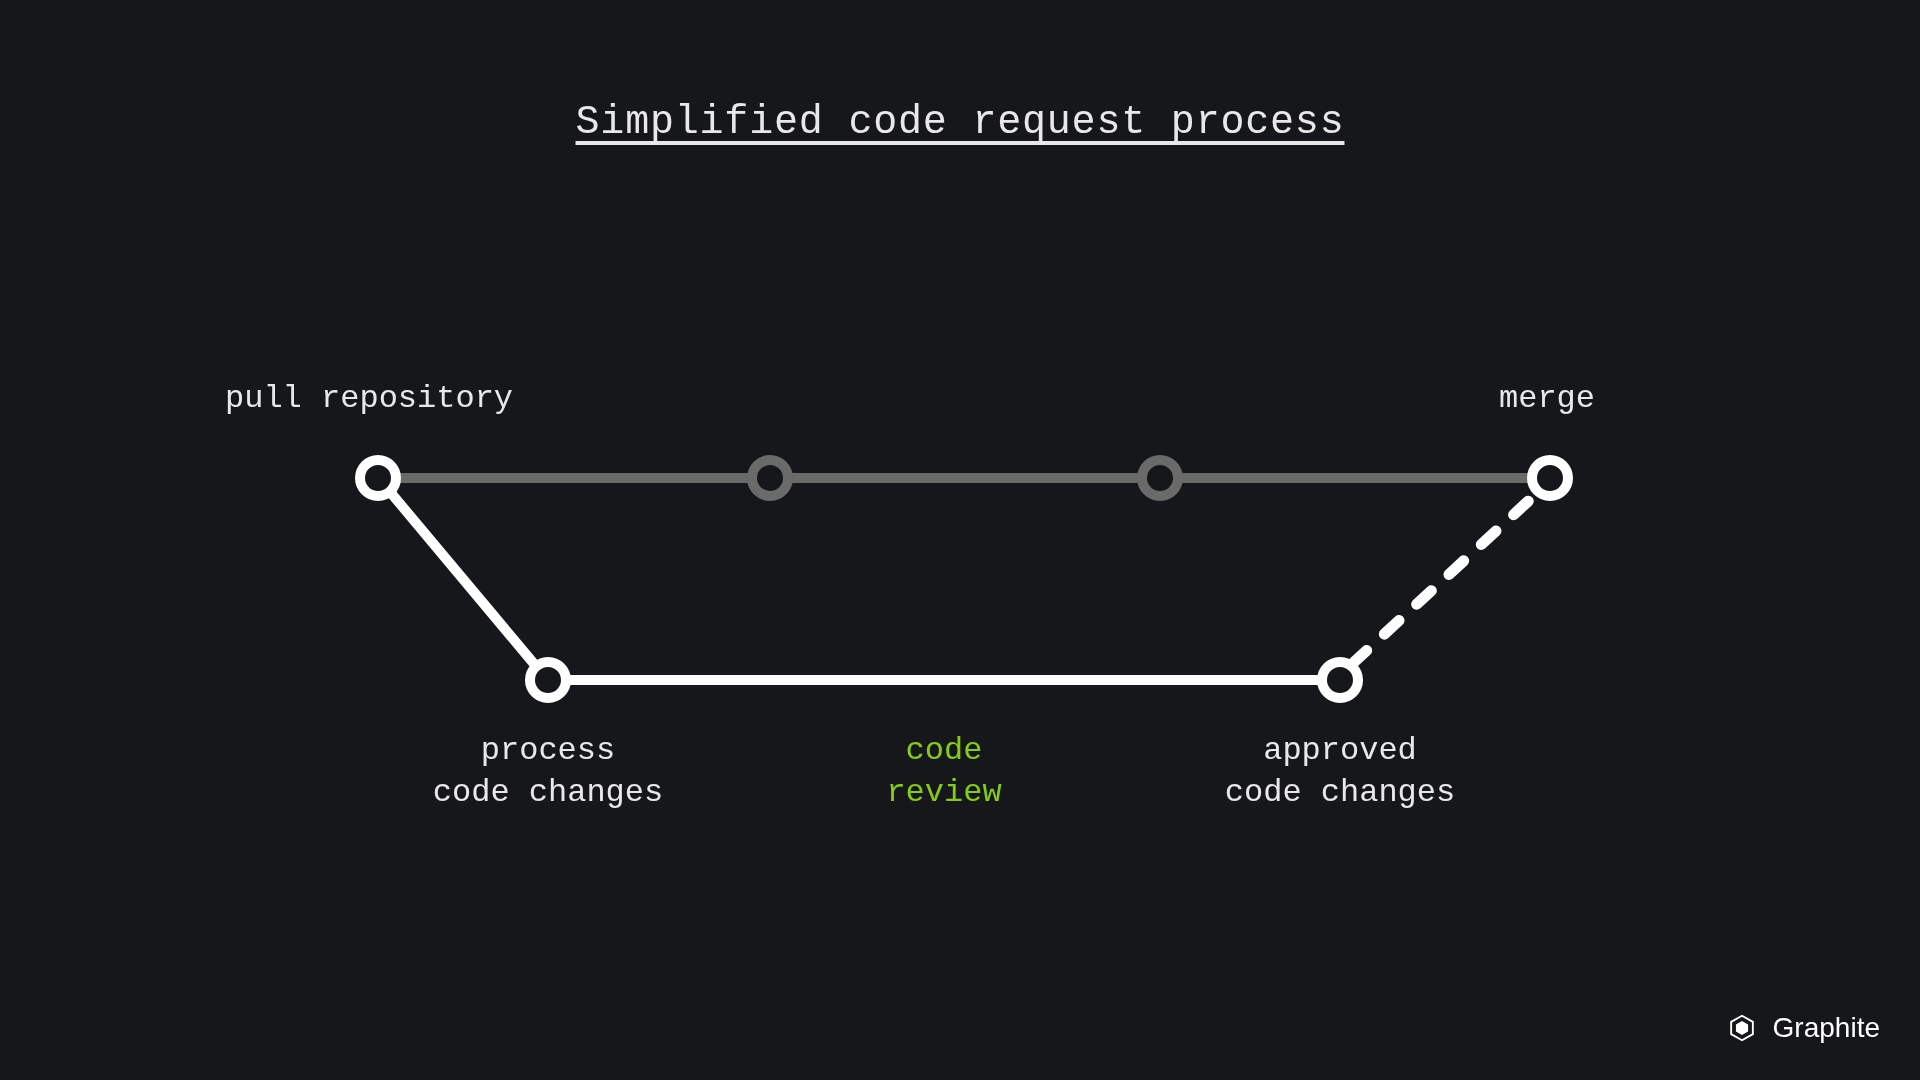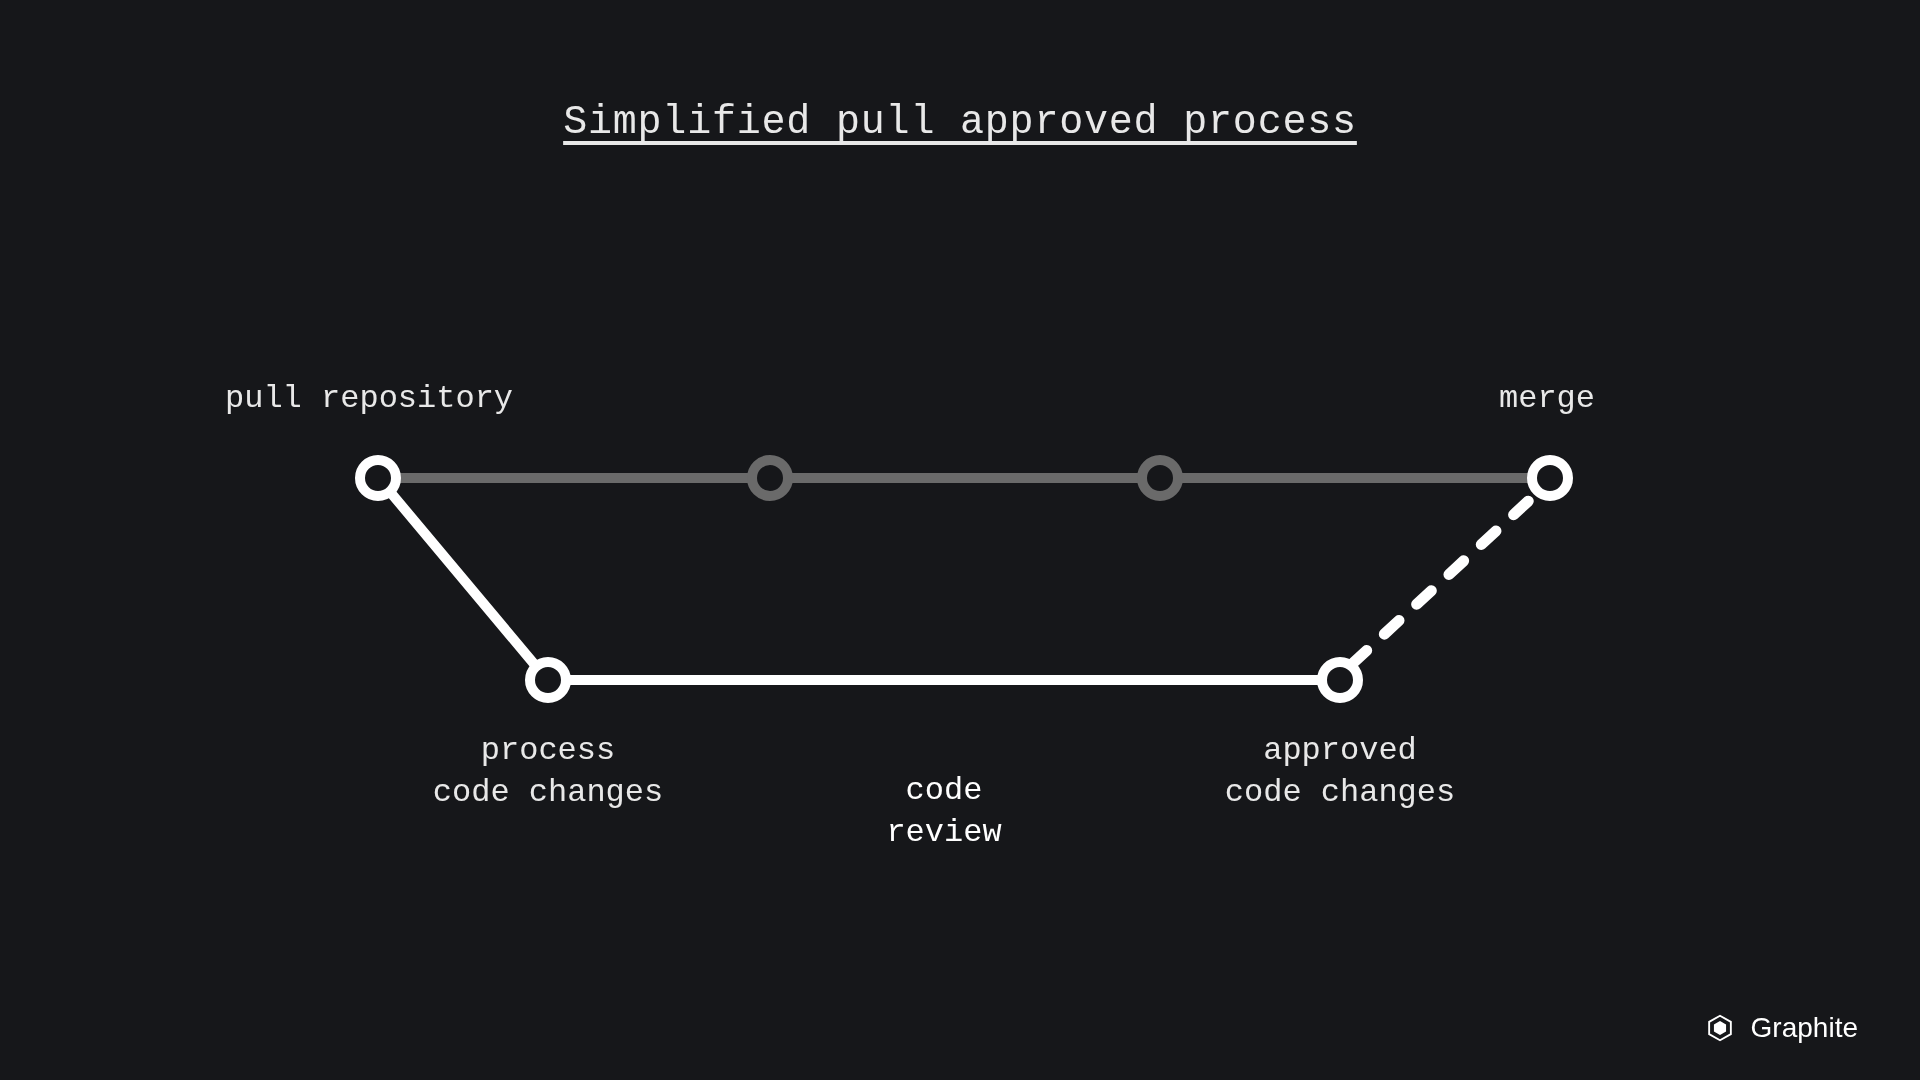--- a/index.html
+++ b/index.html
@@ -30,44 +30,44 @@
     width: 1920px;
     height: 1080px;
   }
   .label {
     position: absolute;
     font-size: 32px;
     text-align: center;
     line-height: 1.3;
     white-space: pre;
   }
-  .label-green { color: #ffffff; margin-top: 40px; }
+  .label-green { color: #84cc16; }
   .brand {
     position: absolute;
     bottom: 36px;
-    right: 62px;
+    right: 40px;
     display: flex;
     align-items: center;
     gap: 17px;
     color: #ffffff;
   }
   .brand-text {
     font-family: -apple-system, BlinkMacSystemFont, 'Segoe UI', Helvetica, Arial, sans-serif;
     font-size: 28px;
     font-weight: 500;
   }
   .brand-icon {
     width: 28px;
     height: 28px;
   }
 </style>
 </head>
 <body>
 
-<div class="title">Simplified pull approved process</div>
+<div class="title">Simplified code request process</div>
 
 <svg class="diagram" viewBox="0 0 1920 1080">
   <defs>
     <linearGradient id="fadeLeft" x1="0" y1="0" x2="1" y2="0">
       <stop offset="0%" stop-color="#6a6a6a" stop-opacity="0"></stop>
       <stop offset="100%" stop-color="#6a6a6a" stop-opacity="1"></stop>
     </linearGradient>
     <linearGradient id="fadeRight" x1="0" y1="0" x2="1" y2="0">
       <stop offset="0%" stop-color="#6a6a6a" stop-opacity="1"></stop>
       <stop offset="100%" stop-color="#6a6a6a" stop-opacity="0"></stop>

